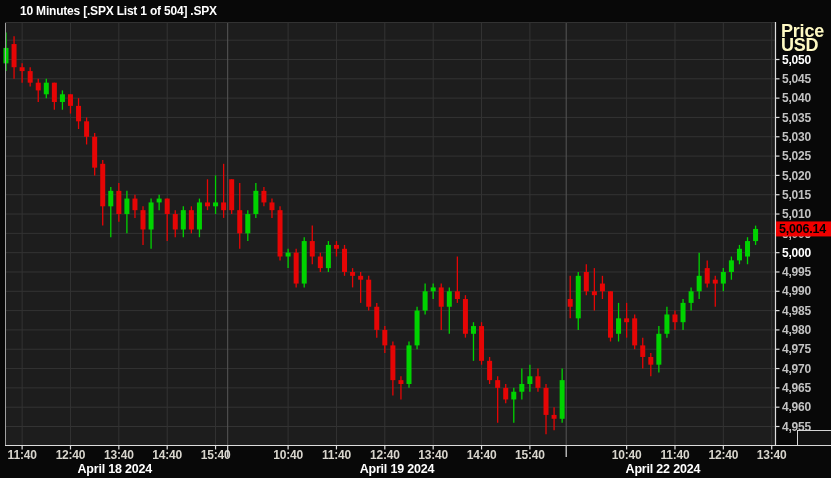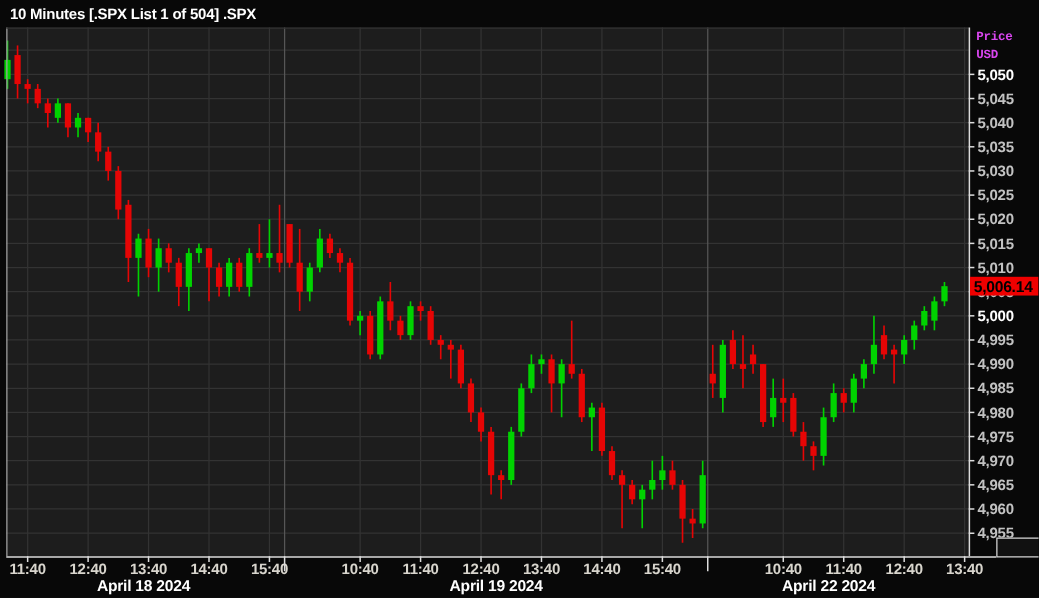--- a/index.html
+++ b/index.html
@@ -2,24 +2,24 @@
 <html><head>
 <meta charset="utf-8">
 <style>
   html,body{margin:0;padding:0;background:#080808;}
   #screen{
     position:relative;width:831px;height:478px;overflow:hidden;
     background:#080808;
     font-family:"Liberation Sans","DejaVu Sans",sans-serif;
     -webkit-font-smoothing:antialiased;
   }
-  .hdr{position:absolute;top:4px;font-size:12px;font-weight:700;color:#ffffff;letter-spacing:-0.2px;white-space:nowrap;}
+  .hdr{position:absolute;top:4px;font-size:12px;font-weight:700;color:#ffffff;letter-spacing:-0.2px;white-space:nowrap;margin-left:12px;}
   #hdr-left{left:8px;}
   #hdr-right{right:4px;text-align:right;}
-  #axis-title{position:absolute;left:781px;top:24px;font-size:10px;font-weight:700;color:#d946ef;line-height:14px;letter-spacing:-0.2px;font-family:Liberation Mono, monospace;}
+  #axis-title{position:absolute;left:781px;top:24px;font-size:18px;font-weight:700;color:#fef9c3;line-height:14px;letter-spacing:-0.2px;}
   #auto-btn{
     position:absolute;left:797px;top:430px;width:32px;height:14px;
     border:1px solid #d6d6d6;color:#ffffff;font-size:12px;font-weight:700;
     text-align:center;line-height:14px;letter-spacing:-0.3px;background:#111;cursor:pointer;padding-left:42px;
   }
   svg text{letter-spacing:-0.2px;}
 </style>
 </head>
 <body>
 

